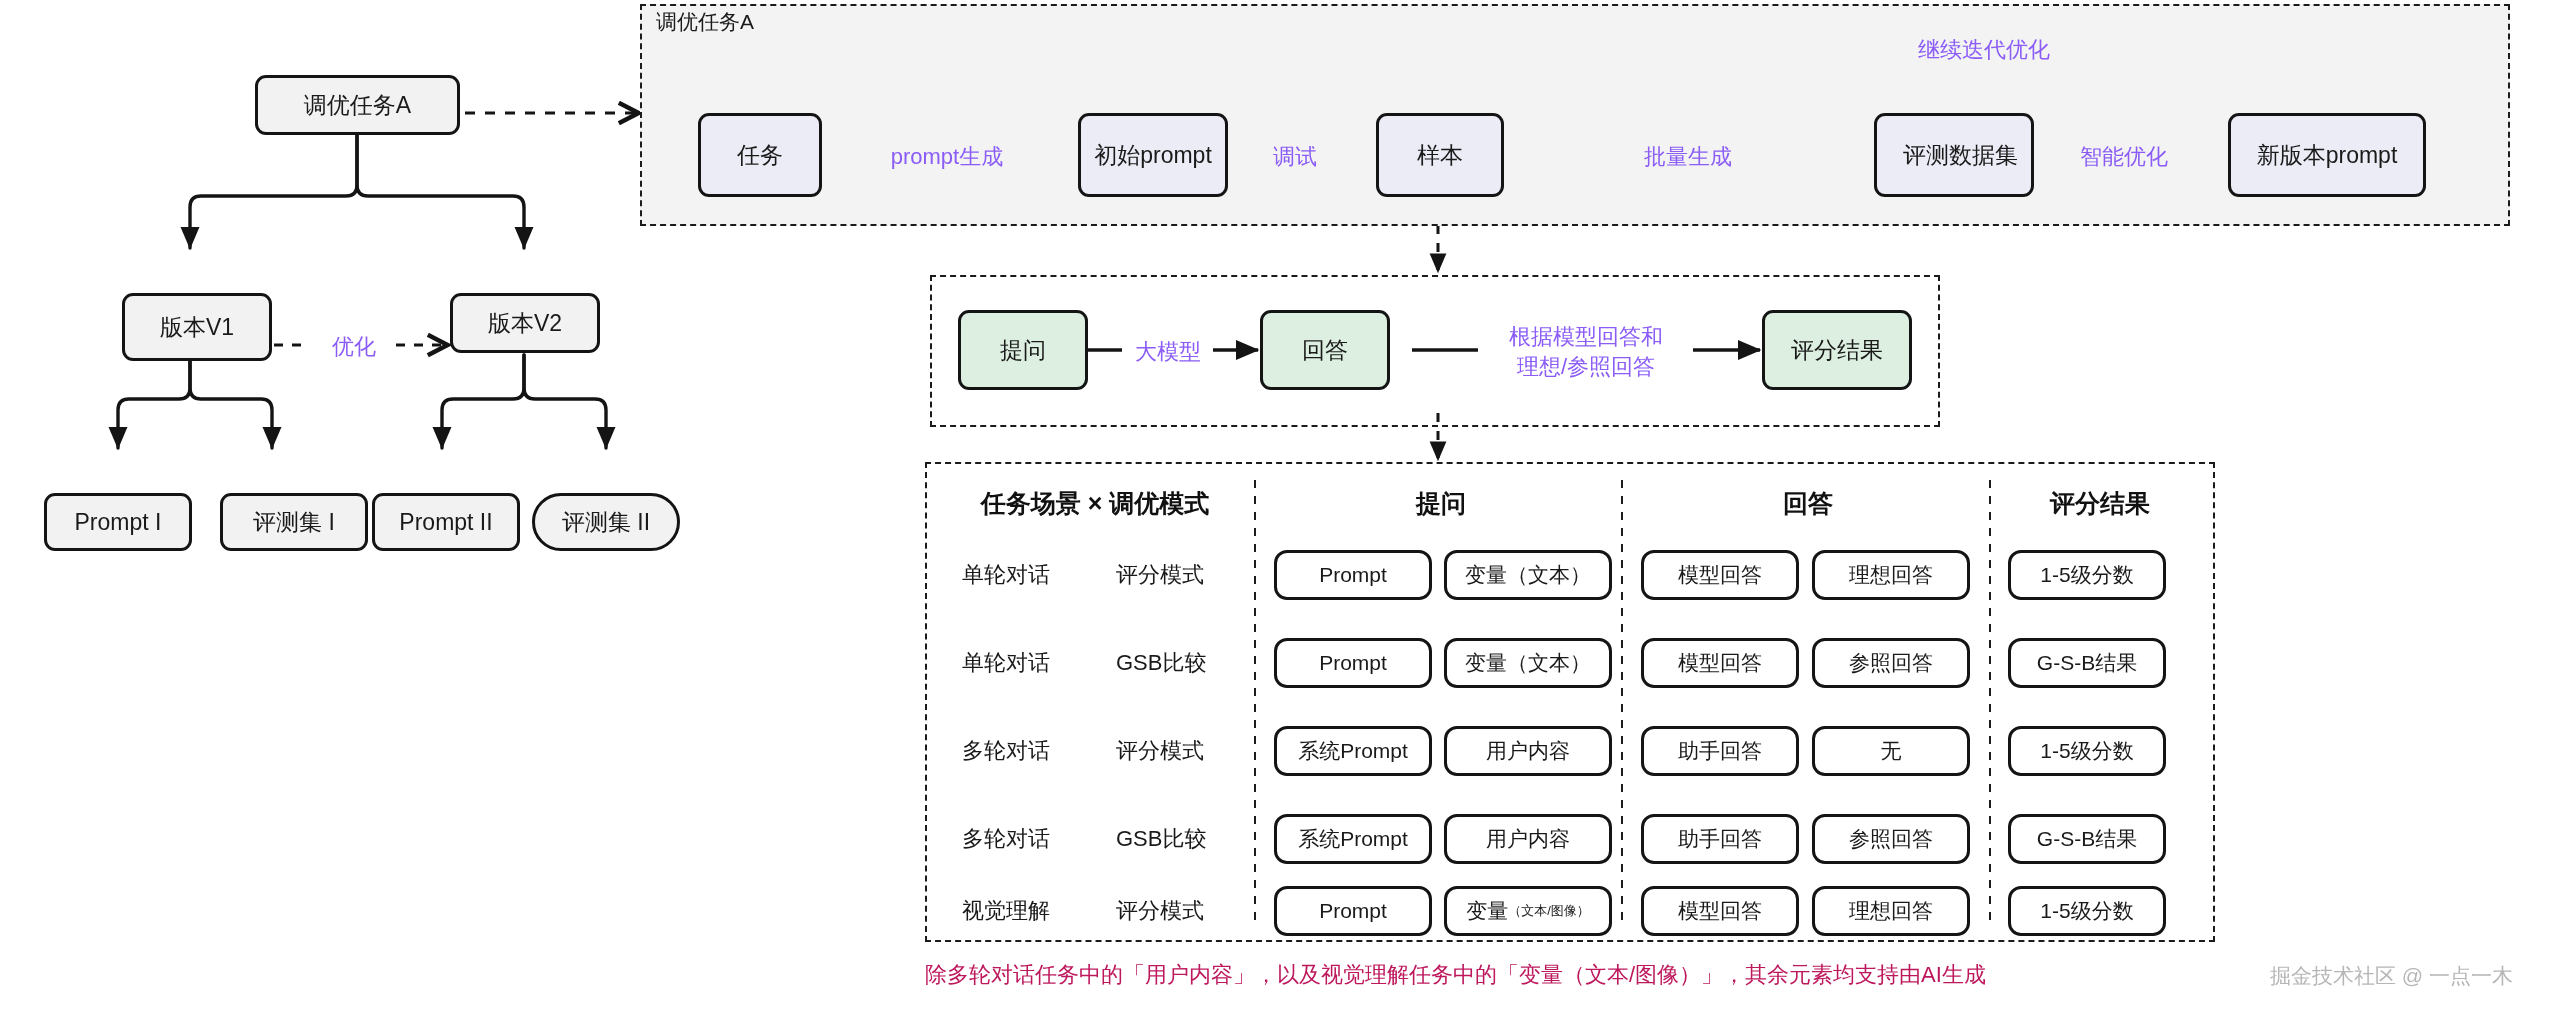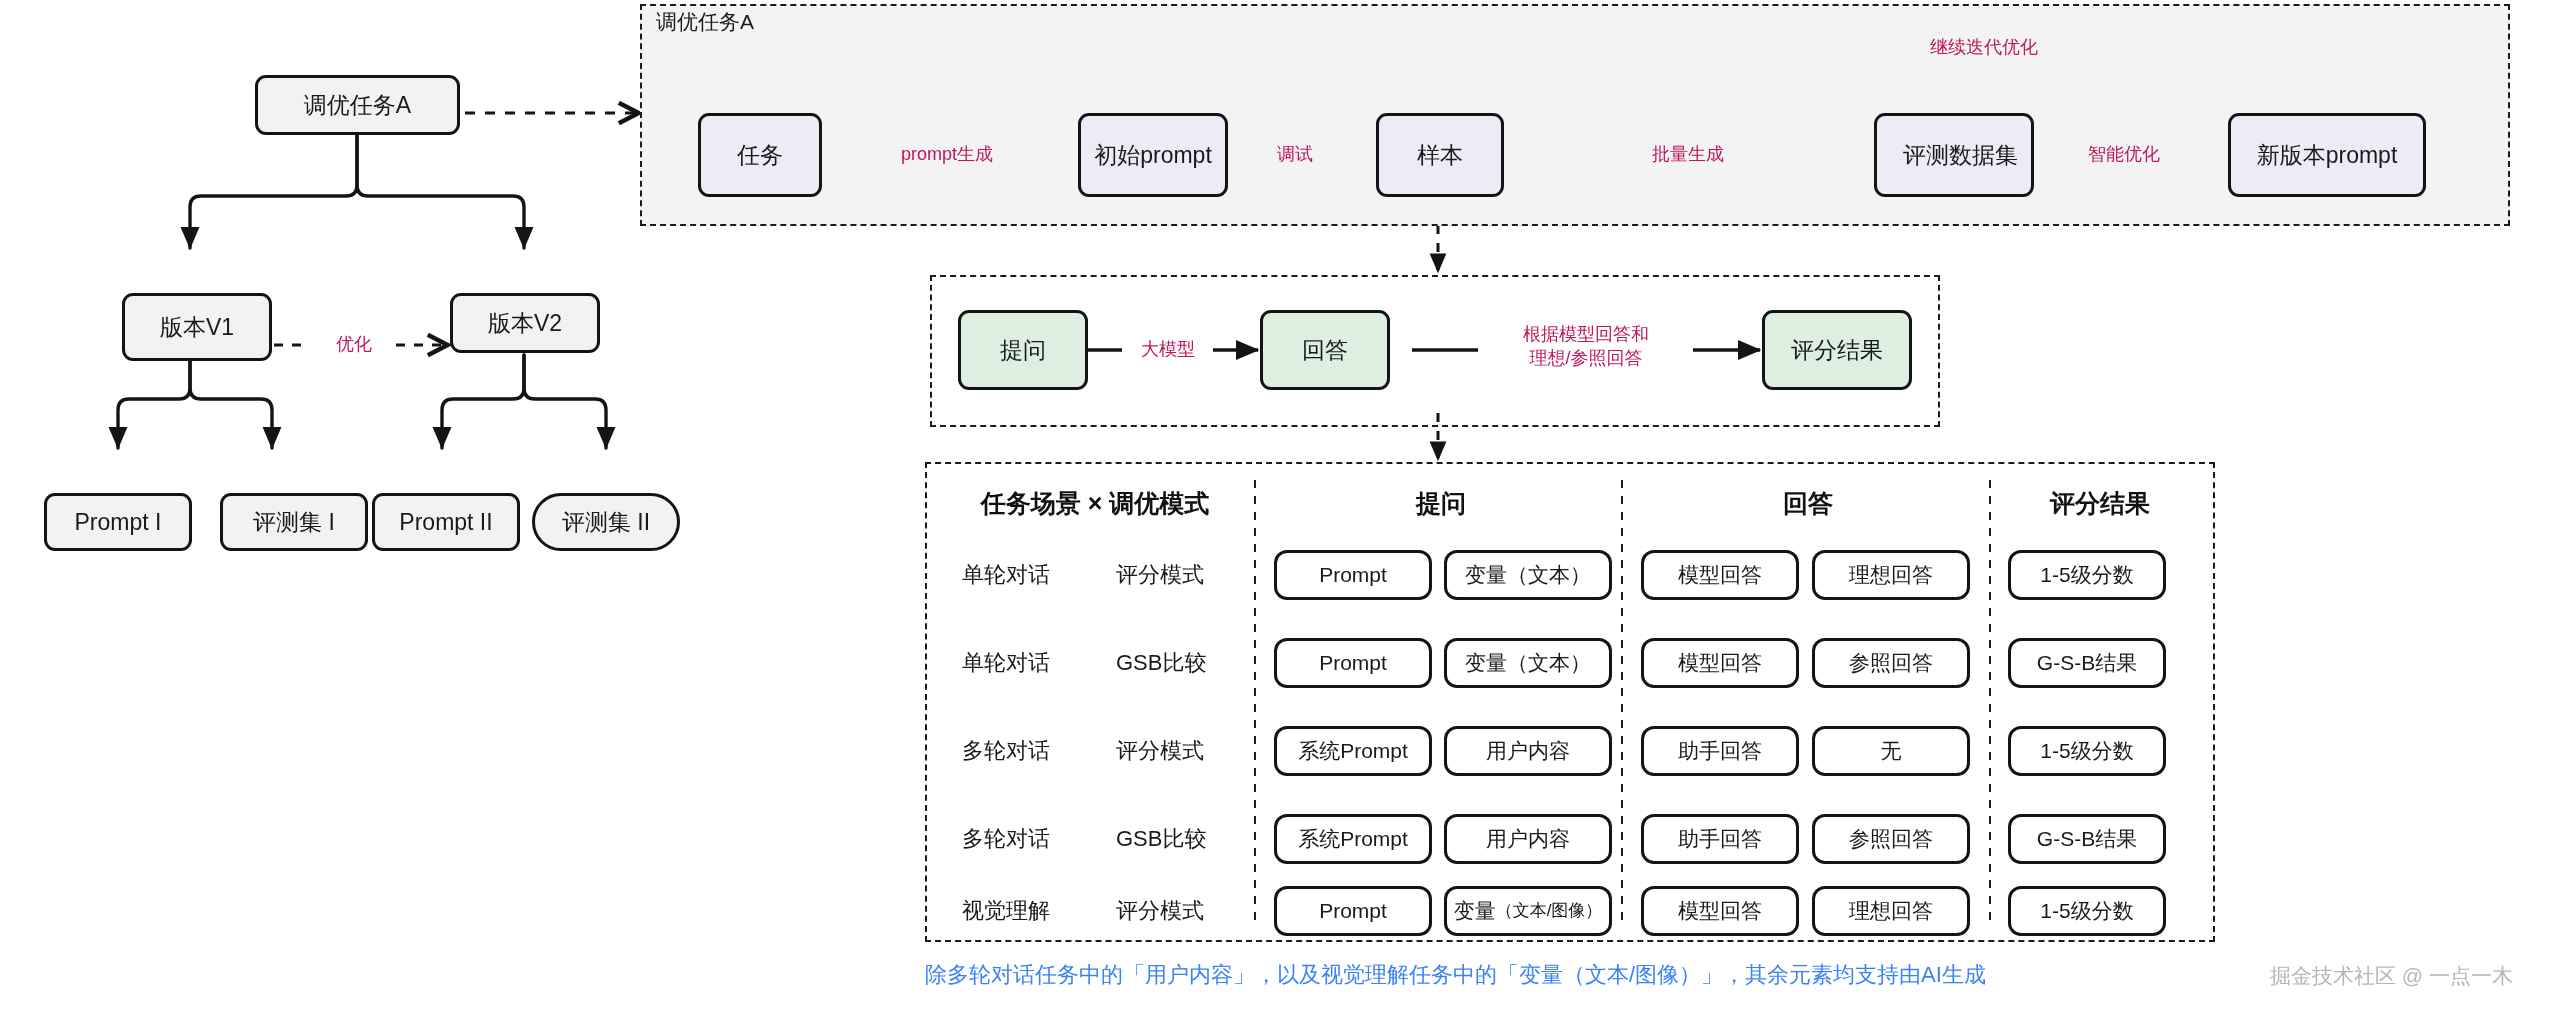--- a/index.html
+++ b/index.html
@@ -31,40 +31,40 @@
   }
   .dashbox.grey{background:#f3f3f3;}
   .dashbox.plain{background:transparent;}
 
   .grouplabel{
     position:absolute;font-size:21px;color:#1a1a1a;white-space:nowrap;
   }
 
   
   .elabel{
-    position:absolute;font-size:18px;color:#be185d;white-space:nowrap;
+    position:absolute;font-size:22px;color:#8b5cf6;white-space:nowrap;
     text-align:center;line-height:1.3;
   }
   .elabel.two{line-height:1.35;}
 
   
   .thead{
     position:absolute;font-size:25px;font-weight:bold;color:#111;
     white-space:nowrap;text-align:center;
   }
   .rowlabel{
     position:absolute;font-size:22px;color:#1a1a1a;white-space:nowrap;
   }
   .caption{
-    position:absolute;font-size:22px;color:#3b82f6;white-space:nowrap;
+    position:absolute;font-size:22px;color:#be185d;white-space:nowrap;
   }
   .watermark{
     position:absolute;font-size:21px;color:#b6b6b6;white-space:nowrap;
   }
-  .tiny{font-size:17px;}
+  .tiny{font-size:13px;}
   svg.lay{position:absolute;left:0;top:0;width:2560px;height:1016px;pointer-events:none;}
 </style>
 </head>
 <body>
 
 <svg class="lay" viewBox="0 0 2560 1016">
   <defs>
     <marker id="arrowSolid" markerWidth="9" markerHeight="9" refX="6.2" refY="3.2" orient="auto" markerUnits="strokeWidth">
       <path d="M0,0.4 L6.6,3.2 L0,6 z" fill="#141414"></path>
     </marker>

